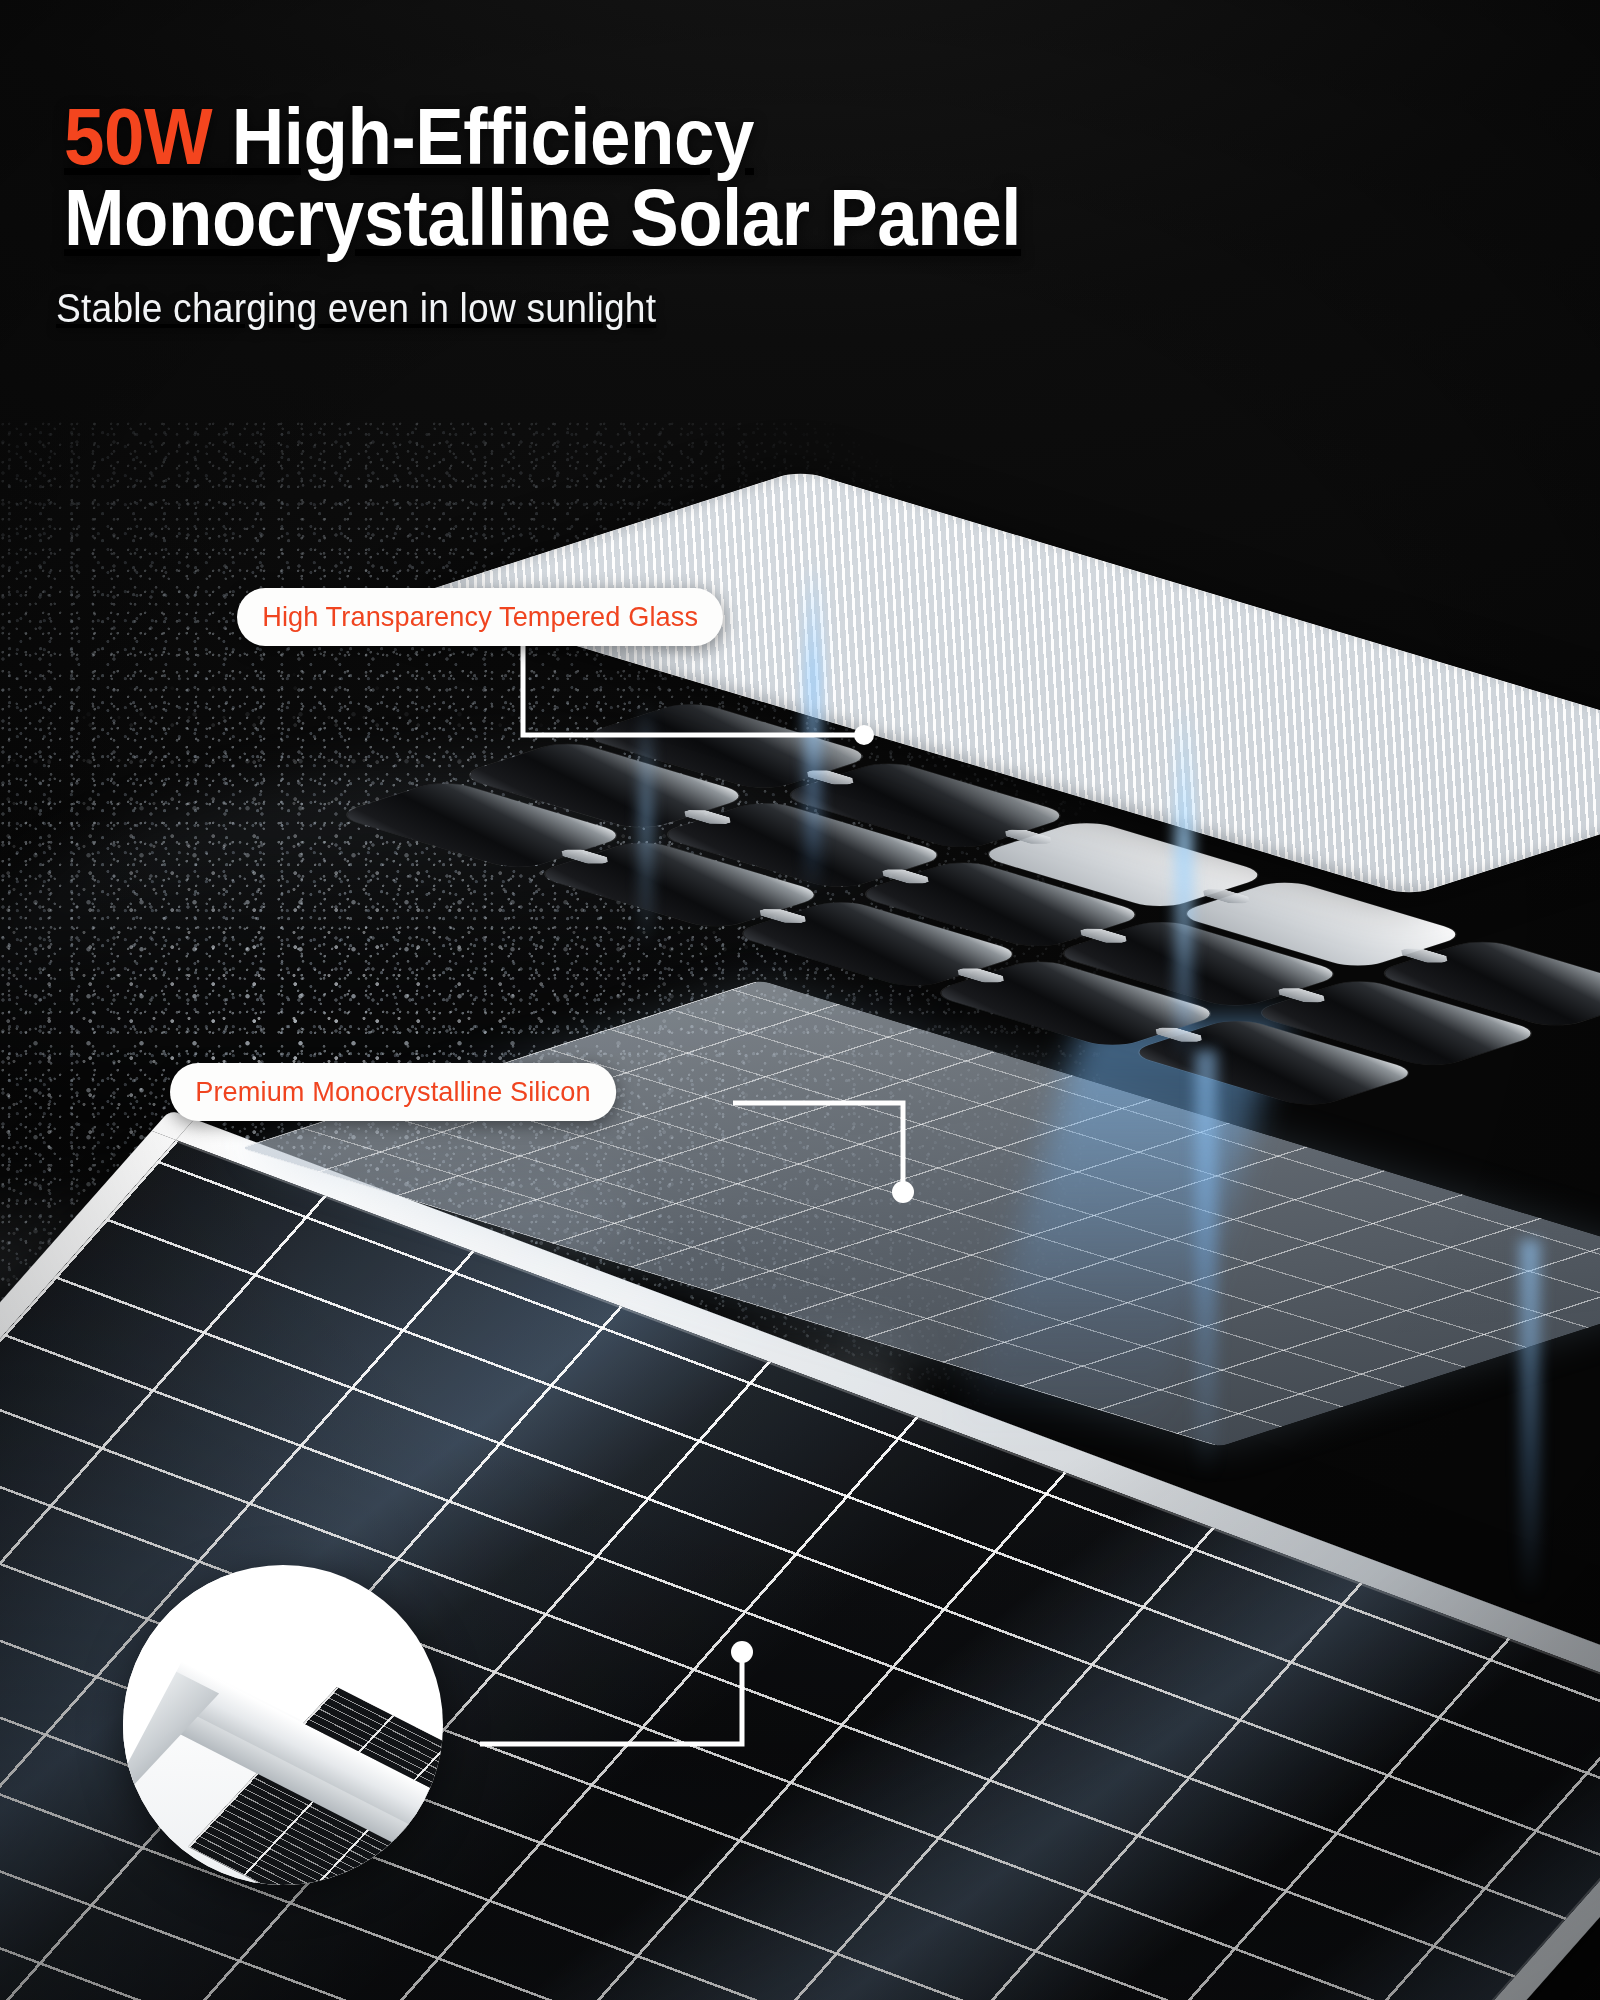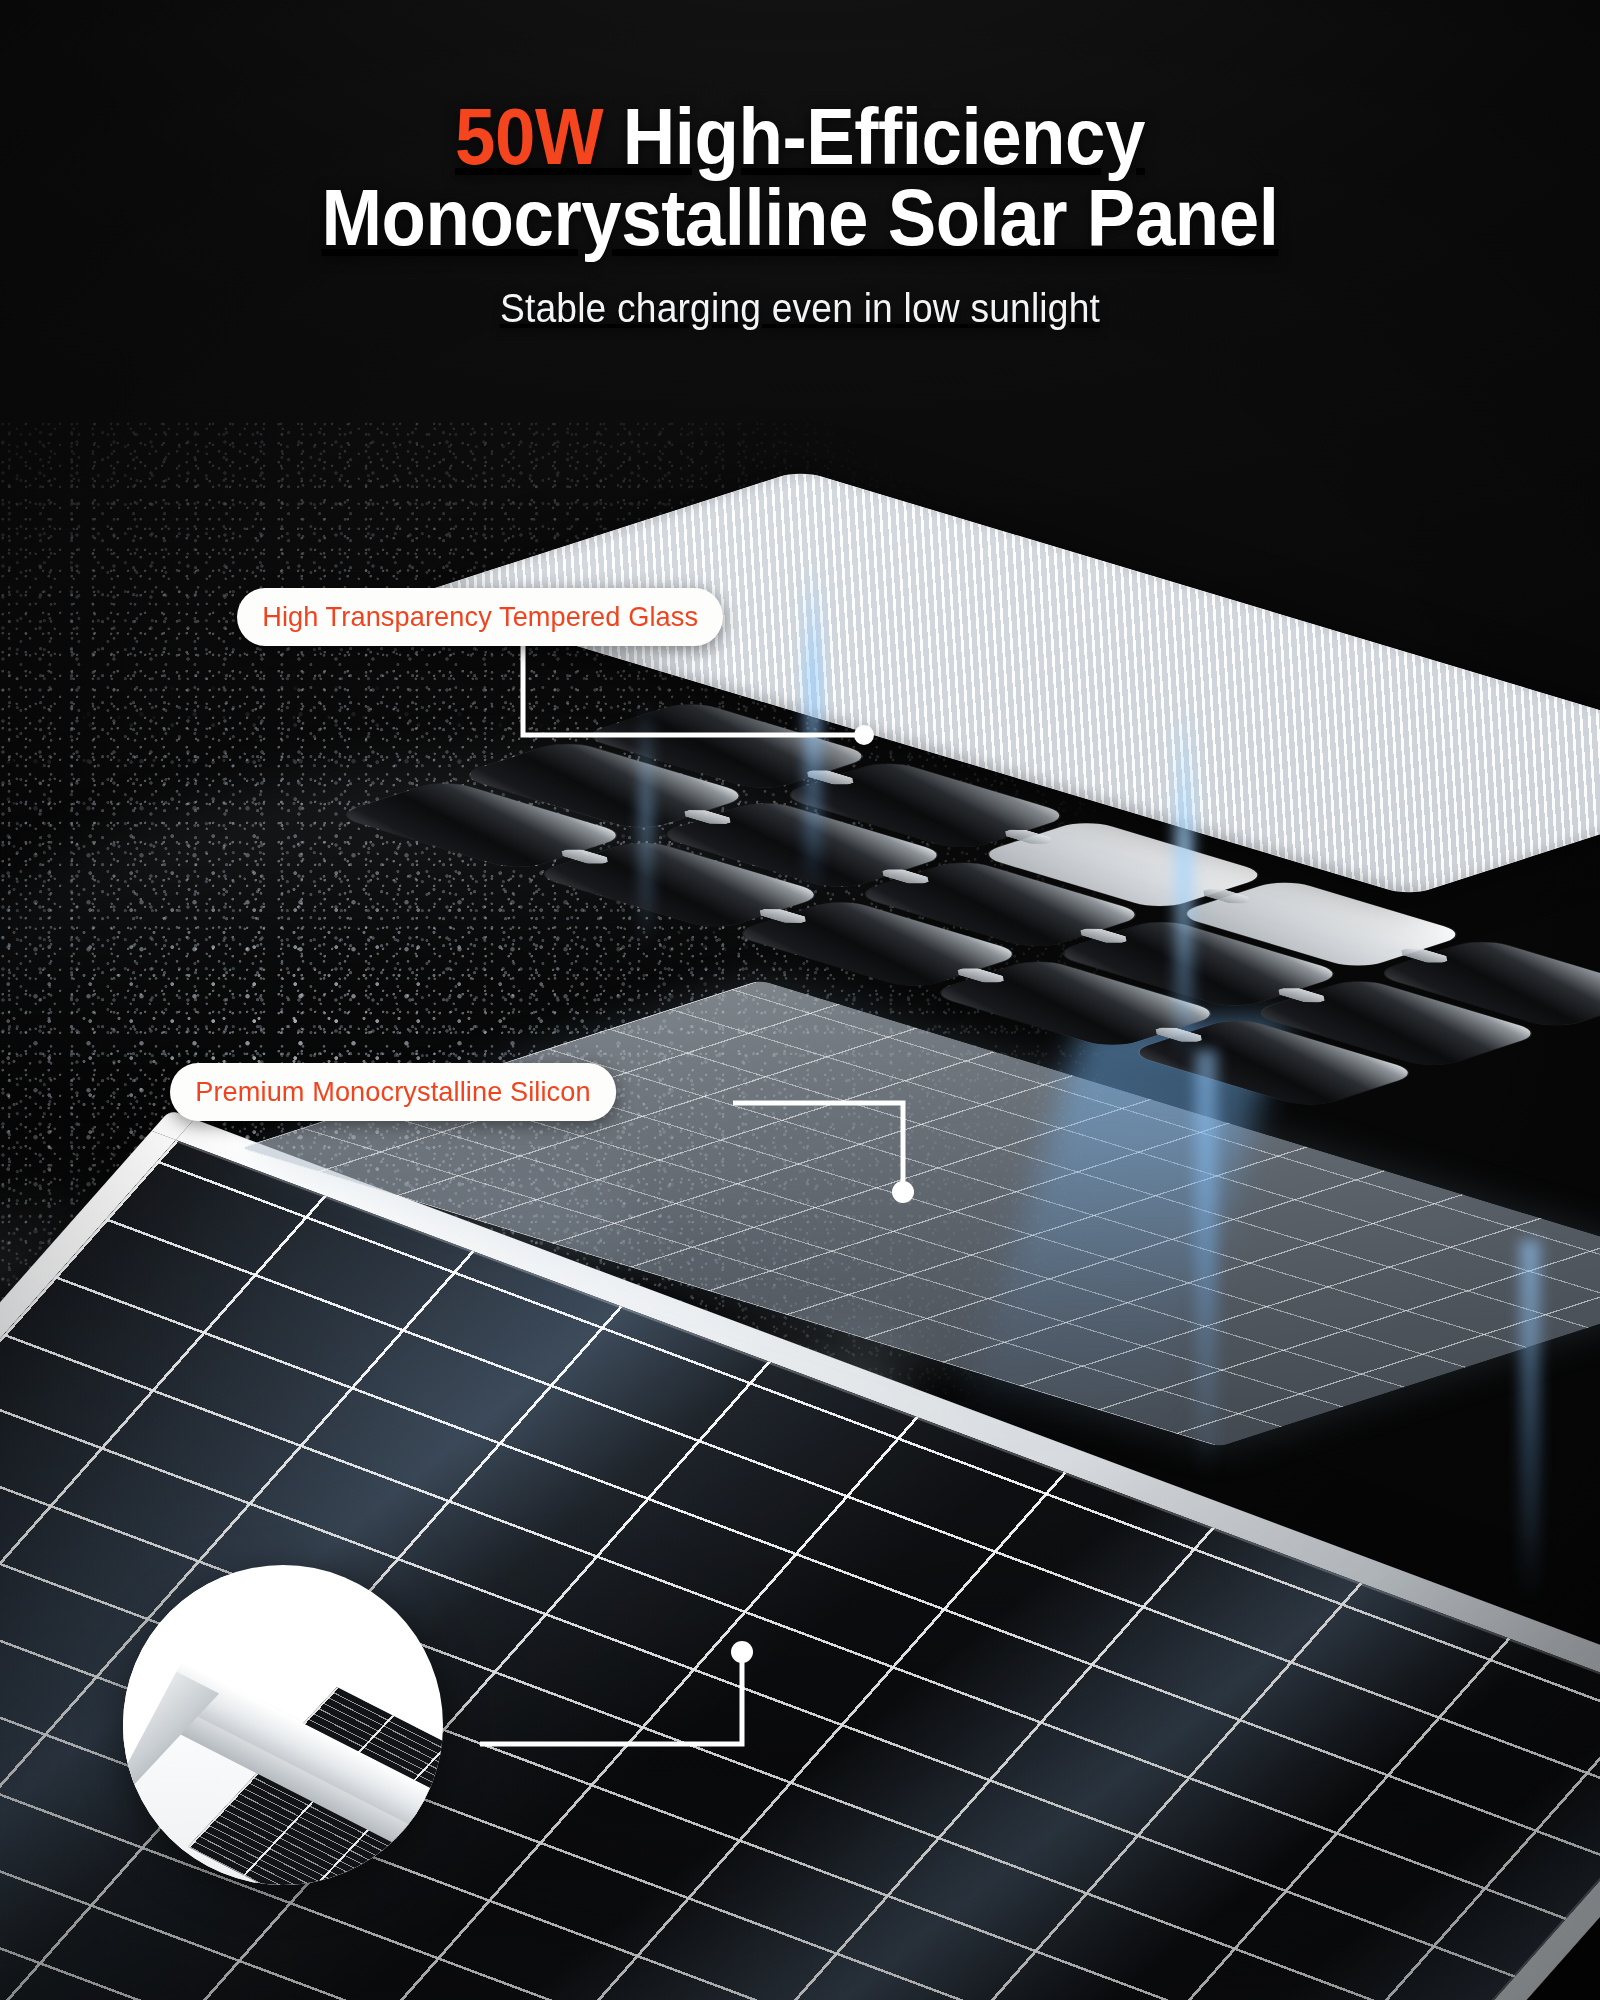--- a/index.html
+++ b/index.html
@@ -72,21 +72,21 @@
     filter:blur(30px);
     transform:rotate(-5deg);
   }
   .bg-vig {
     position:absolute; inset:0;
     background:radial-gradient(ellipse 95% 75% at 50% 46%, transparent 40%, rgba(0,0,0,.55) 100%);
     pointer-events:none;
   }
 
   
-  .header { position:absolute; left:0; top:0; width:1600px; text-align:center; z-index:40;text-decoration:underline; }
+  .header { position:absolute; left:0; top:0; width:1600px; text-align:left; z-index:40;text-decoration:underline; }
   .headline {
     font-family:"Liberation Sans Narrow","Liberation Sans", sans-serif;
     font-weight:bold;
     font-size:79px;
     line-height:1.03;
     color:#ffffff;
     letter-spacing:-0.5px;
     transform:scaleX(.92);
     text-shadow:0 2px 14px rgba(0,0,0,.7);
   }

